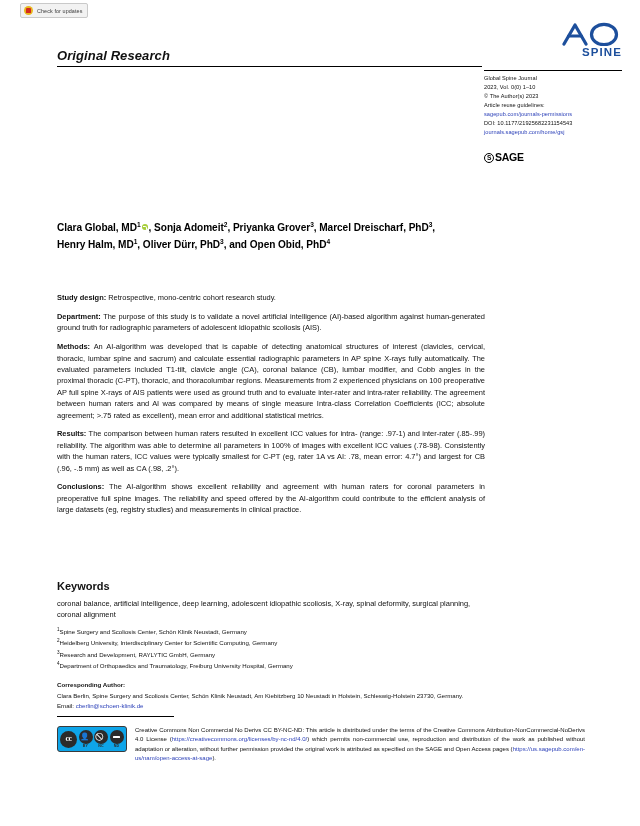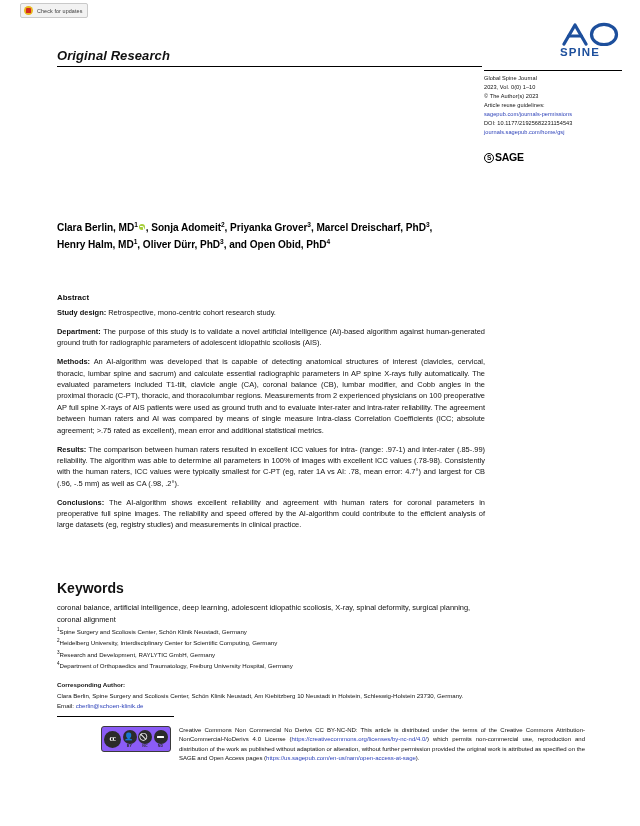--- a/index.html
+++ b/index.html
@@ -75,21 +75,21 @@
     height: 1.3px;
     background: #000;
   }
 
   
   .ao-logo {
     position: absolute;
     right: 18px;
     top: 22px;
     width: 62px;
-    text-align: left;
+    text-align: right;
     color: #1d4f9c;
   }
   .ao-logo svg { display: block; margin: 0 auto; }
   .ao-logo .spine-word {
     font-size: 11.5px;
     font-weight: bold;
     letter-spacing: 1.1px;
     color: #1d4f9c;
     line-height: 1;
     margin-top: 1px;
@@ -213,21 +213,21 @@
   .keywords {
     position: absolute;
     left: 57px;
     top: 578px;
     width: 428px;
     font-size: 7.45px;
     line-height: 1.53;
     color: #111;
   }
   .keywords h2 {
-    font-size: 14px;
+    font-size: 11px;
     font-weight: bold;
     margin: 0 0 3px 0;
   }
 
   
   .affils {
     position: absolute;
     left: 57px;
     top: 626px;
     width: 430px;
@@ -268,27 +268,26 @@
     display: flex;
     gap: 8px;
     align-items: flex-start;
   }
   .cc-badge {
     flex: 0 0 auto;
     width: 70px;
     height: 26px;
     border: 1.1px solid #3a3a3a;
     border-radius: 3px;
-    background: #8b5cf6;
+    background: #0ea5e9;
     display: flex;
     align-items: center;
     padding: 0 2px;
     box-sizing: border-box;
     gap: 1.5px;
-    margin-left: 44px;
   }
   .cc-ico {
     width: 14px; height: 14px;
     border-radius: 50%;
     background: #2b2b2b;
     position: relative;
     flex: 0 0 auto;
     display: flex;
     align-items: center;
     justify-content: center;
@@ -355,26 +354,25 @@
     <div>DOI: 10.1177/21925682231154543</div>
     <div class="lnk">journals.sagepub.com/home/gsj</div>
     <div class="sage-mark">
       <span class="s-circ"></span>
       <span>SAGE</span>
     </div>
   </div>
 
 
   <div class="authors">
-    <span>Clara Berlin, MD</span><sup>1</sup><span class="orcid"></span><span>, Sonja Adomeit</span><sup>2</sup><span>, Priyanka Grover</span><sup>3</sup><span>, Marcel Dreischarf, PhD</span><sup>3</sup><span>,</span><br>
+    <span>Clara Global, MD</span><sup>1</sup><span class="orcid"></span><span>, Sonja Adomeit</span><sup>2</sup><span>, Priyanka Grover</span><sup>3</sup><span>, Marcel Dreischarf, PhD</span><sup>3</sup><span>,</span><br>
     <span>Henry Halm, MD</span><sup>1</sup><span>, Oliver Dürr, PhD</span><sup>3</sup><span>, and Open Obid, PhD</span><sup>4</sup>
   </div>
 
   <div class="abstract">
-    <h2>Abstract</h2>
     <p><span class="lbl">Study design:</span><span> Retrospective, mono-centric cohort research study.</span></p>
     <p><span class="lbl">Department:</span><span> The purpose of this study is to validate a novel artificial intelligence (AI)-based algorithm against human-generated ground truth for radiographic parameters of adolescent idiopathic scoliosis (AIS).</span></p>
     <p><span class="lbl">Methods:</span><span> An AI-algorithm was developed that is capable of detecting anatomical structures of interest (clavicles, cervical, thoracic, lumbar spine and sacrum) and calculate essential radiographic parameters in AP spine X-rays fully automatically. The evaluated parameters included T1-tilt, clavicle angle (CA), coronal balance (CB), lumbar modifier, and Cobb angles in the proximal thoracic (C-PT), thoracic, and thoracolumbar regions. Measurements from 2 experienced physicians on 100 preoperative AP full spine X-rays of AIS patients were used as ground truth and to evaluate inter-rater and intra-rater reliability. The agreement between human raters and AI was compared by means of single measure Intra-class Correlation Coefficients (ICC; absolute agreement; &gt;.75 rated as excellent), mean error and additional statistical metrics.</span></p>
     <p><span class="lbl">Results:</span><span> The comparison between human raters resulted in excellent ICC values for intra- (range: .97-1) and inter-rater (.85-.99) reliability. The algorithm was able to determine all parameters in 100% of images with excellent ICC values (.78-98). Consistently with the human raters, ICC values were typically smallest for C-PT (eg, rater 1A vs AI: .78, mean error: 4.7°) and largest for CB (.96, -.5 mm) as well as CA (.98, .2°).</span></p>
     <p><span class="lbl">Conclusions:</span><span> The AI-algorithm shows excellent reliability and agreement with human raters for coronal parameters in preoperative full spine images. The reliability and speed offered by the AI-algorithm could contribute to the efficient analysis of large datasets (eg, registry studies) and measurements in clinical practice.</span></p>
   </div>
 
   <div class="keywords">
     <h2>Keywords</h2>
     <div>coronal balance, artificial intelligence, deep learning, adolescent idiopathic scoliosis, X-ray, spinal deformity, surgical planning, coronal alignment</div>

